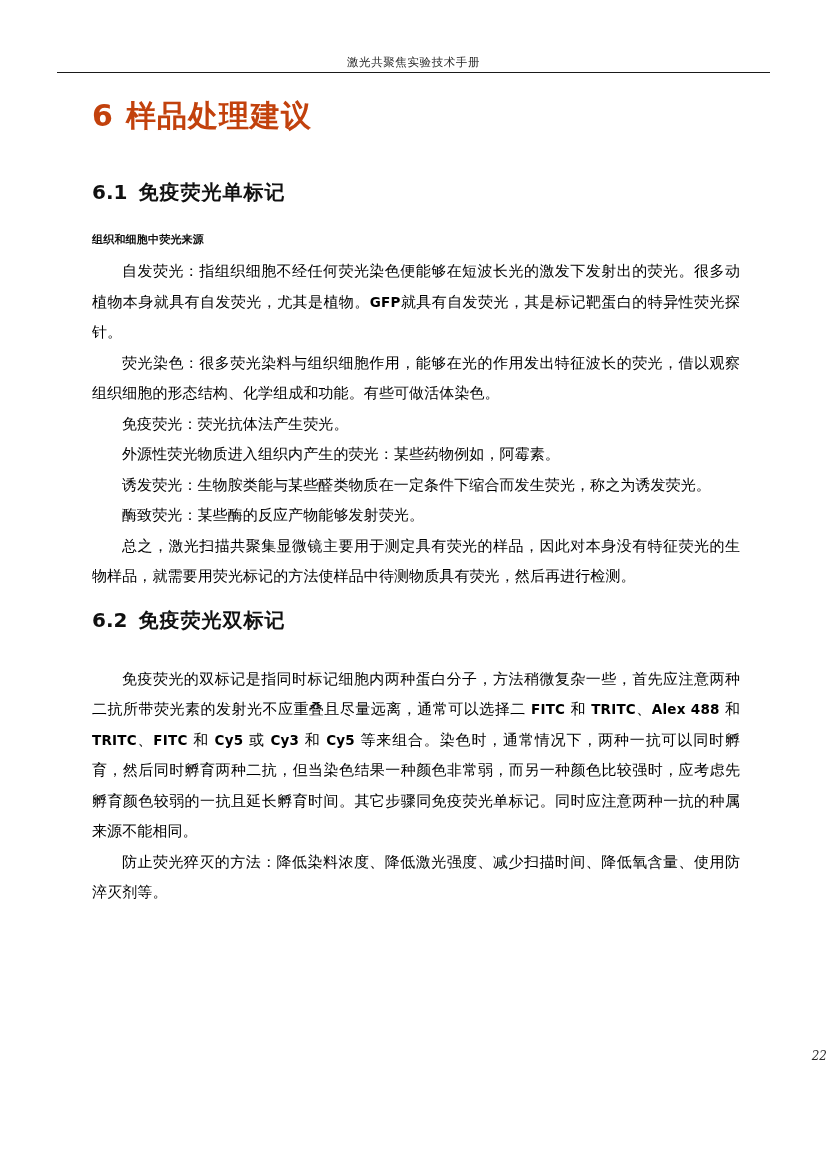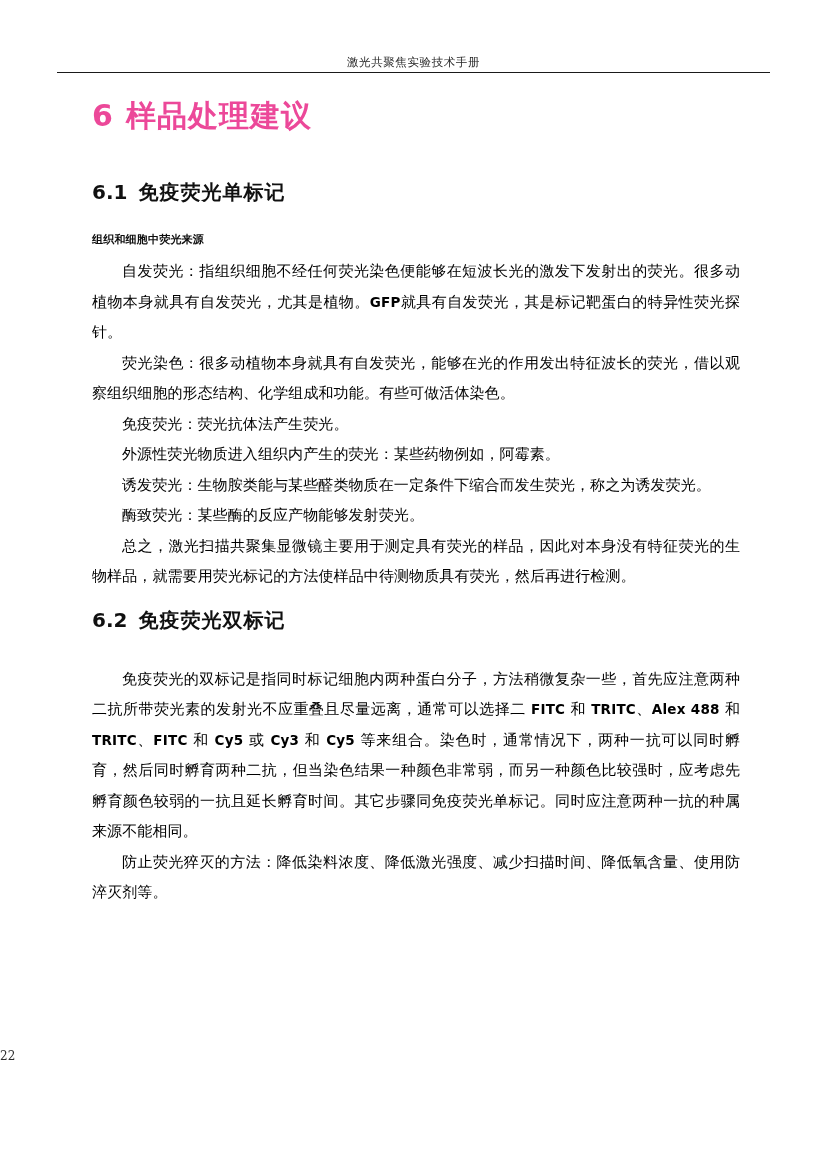--- a/index.html
+++ b/index.html
@@ -54,21 +54,21 @@
     top: 96px;
     width: 648px;
   }
 
   h1.chapter {
     margin: 0;
     padding: 0;
     font-size: 30px;
     line-height: 40px;
     font-weight: bold;
-    color: #ec4899;
+    color: #c2410c;
     font-family: "DejaVu Sans", "Liberation Sans", sans-serif;
     letter-spacing: 0px;
   }
   h1.chapter .num {
     font-family: "DejaVu Sans", "Liberation Sans", sans-serif;
     font-weight: bold;
     margin-right: 13px;
   }
   h1.chapter .cn {
     font-family: "DejaVu Sans", "Liberation Sans", sans-serif;
@@ -131,21 +131,22 @@
   .sp-after-subhead { height: 6px; }
   .sp-before-sec2 { height: 14px; }
   .sp-after-sec2 { height: 30px; }
 
   
   .footer {
     position: absolute;
     left: 0;
     top: 1045px;
     width: 827px;
-    text-align: left;
+    text-align: right;
+    font-style: italic;
   }
   .page-number {
     font-family: "DejaVu Serif", "Liberation Serif", serif;
     font-size: 12px;
     color: #2b2b2b;
   }
 </style>
 </head>
 <body>
 
@@ -169,21 +170,21 @@
     </h2>
 
     <div class="sp-after-sec1"></div>
 
     <h3 class="subhead">组织和细胞中荧光来源</h3>
 
     <div class="sp-after-subhead"></div>
 
     <p class="body"><span>自发荧光：指组织细胞不经任何荧光染色便能够在短波长光的激发下发射出的荧光。很多动植物本身就具有自发荧光，尤其是植物。</span><span class="lat">GFP</span><span>就具有自发荧光，其是标记靶蛋白的特异性荧光探针。</span></p>
 
-    <p class="body">荧光染色：很多动植物本身就具有自发荧光，能够在光的作用发出特征波长的荧光，借以观察组织细胞的形态结构、化学组成和功能。有些可做活体染色。</p>
+    <p class="body">荧光染色：很多荧光染料与组织细胞作用，能够在光的作用发出特征波长的荧光，借以观察组织细胞的形态结构、化学组成和功能。有些可做活体染色。</p>
 
     <p class="body">免疫荧光：荧光抗体法产生荧光。</p>
 
     <p class="body">外源性荧光物质进入组织内产生的荧光：某些药物例如，阿霉素。</p>
 
     <p class="body">诱发荧光：生物胺类能与某些醛类物质在一定条件下缩合而发生荧光，称之为诱发荧光。</p>
 
     <p class="body">酶致荧光：某些酶的反应产物能够发射荧光。</p>
 
     <p class="body">总之，激光扫描共聚集显微镜主要用于测定具有荧光的样品，因此对本身没有特征荧光的生物样品，就需要用荧光标记的方法使样品中待测物质具有荧光，然后再进行检测。</p>

